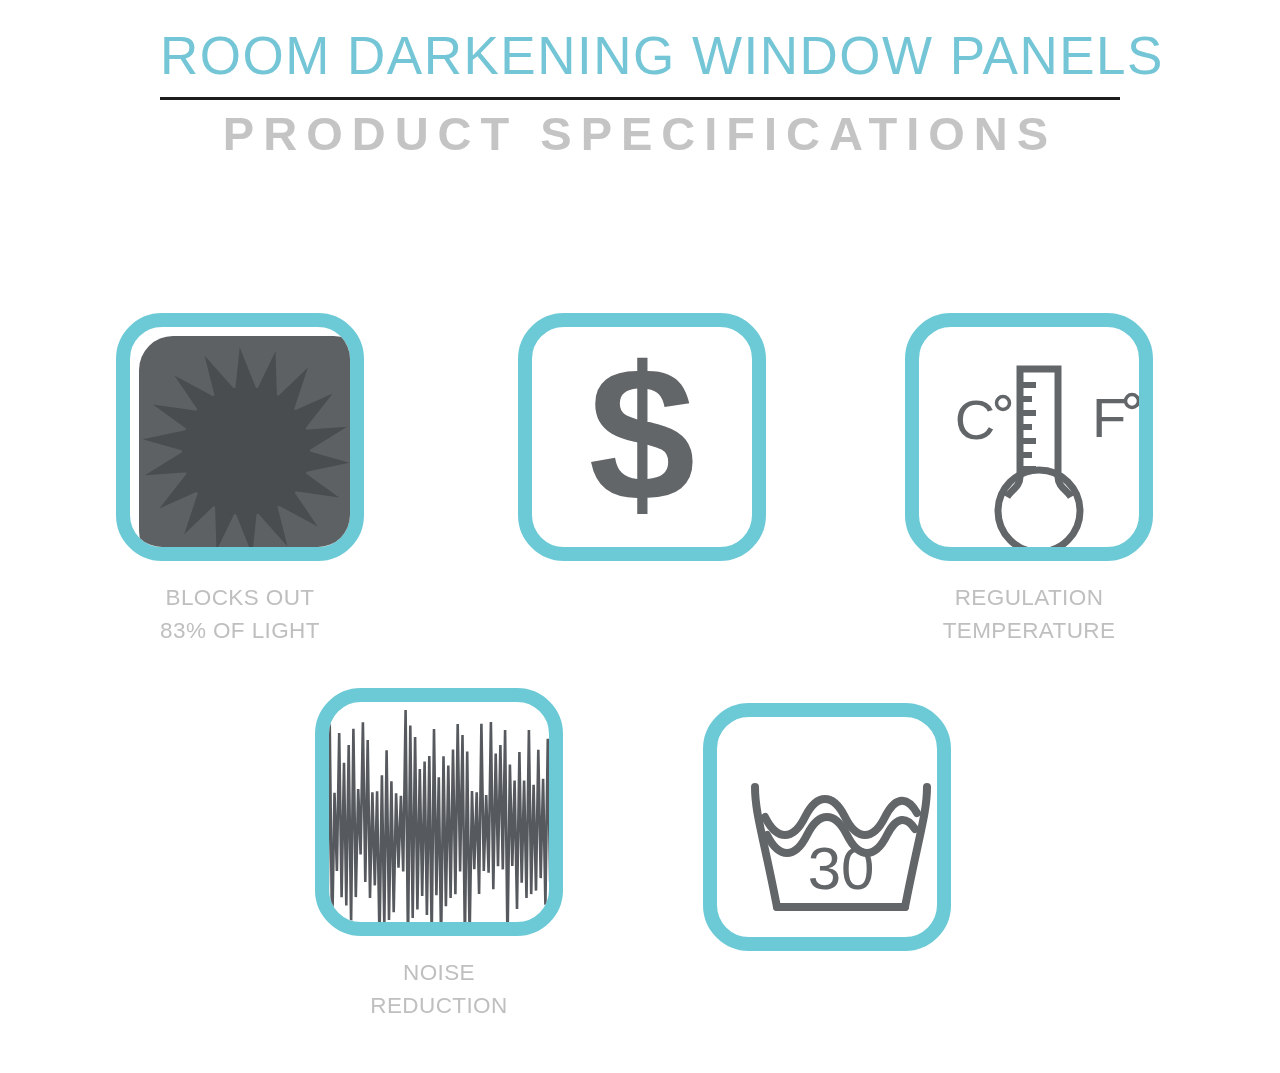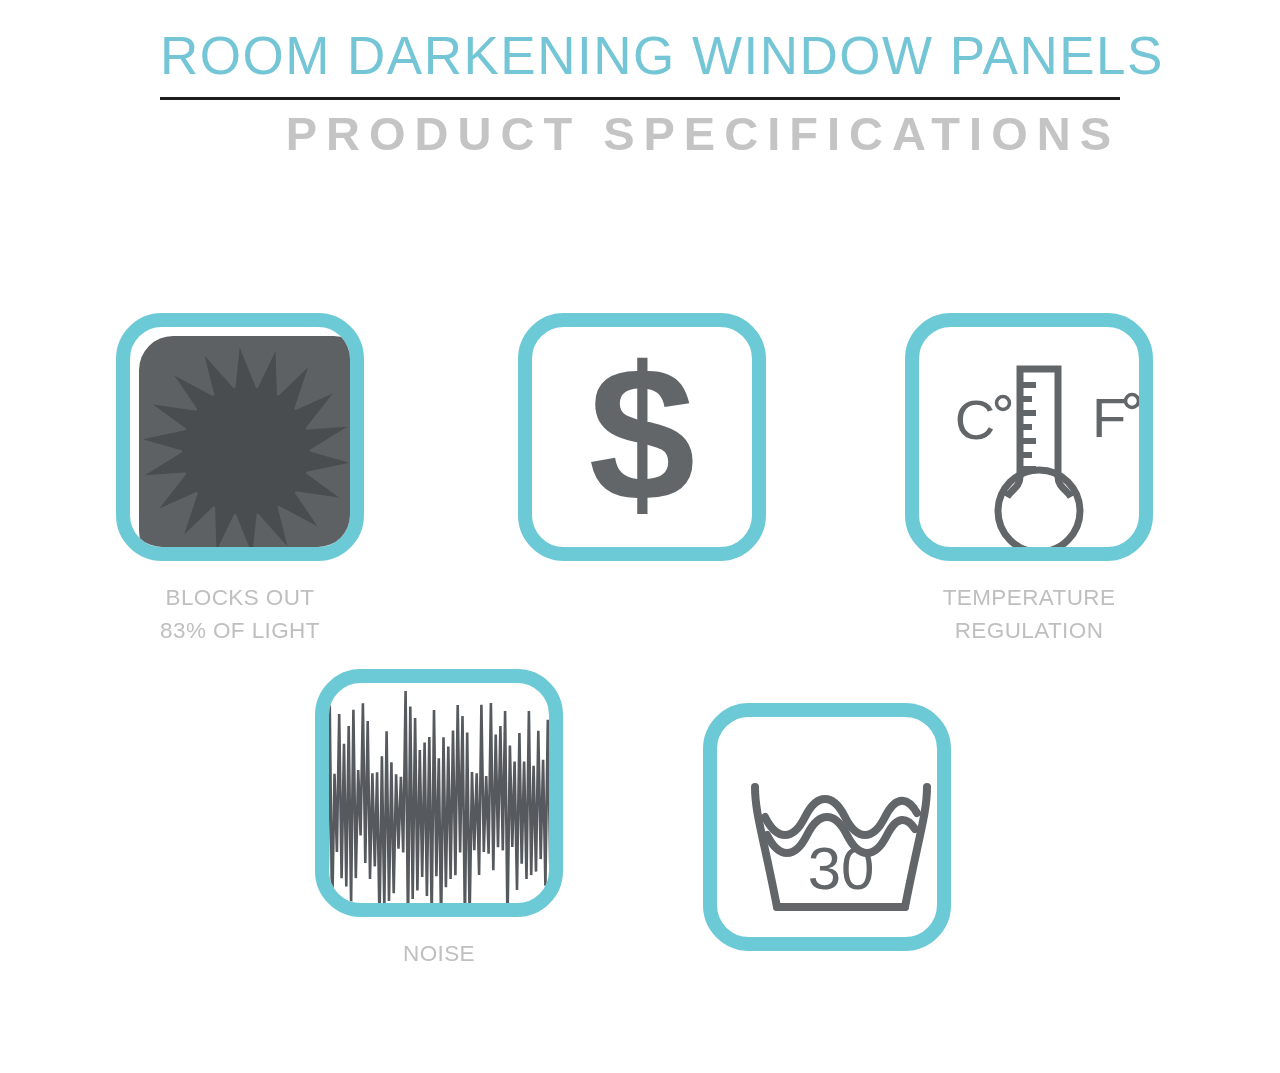--- a/index.html
+++ b/index.html
@@ -24,21 +24,21 @@
     line-height: 1.05;
   }
   .title-rule {
     position: absolute; left: 160px; top: 96px;
     width: 960px; height: 4px;
     background: #1c1c1c;
     border-top: 1px solid #ffffff;
   }
   .title-sub {
     position: absolute; left: 160px; top: 108px; width: 960px;
-    text-align: right;
+    text-align: center;
     font-size: 47px;
     font-weight: 700;
     letter-spacing: 9px;
     color: #c4c4c4;
     white-space: nowrap;
     line-height: 1.1;
   }
 
   
   .features { position: absolute; left: 0; top: 0; width: 1280px; height: 1073px; }
@@ -164,35 +164,36 @@
             </g>
 
             <text x="56" y="112" fill="#636669" font-family="Liberation Sans, sans-serif" font-size="56" font-weight="400" text-anchor="middle">C</text>
             <circle cx="84" cy="76" r="6.5" fill="none" stroke="#636669" stroke-width="3.5"></circle>
             <text x="190" y="110" fill="#636669" font-family="Liberation Sans, sans-serif" font-size="56" font-weight="400" text-anchor="middle">F</text>
             <circle cx="213" cy="74" r="6.5" fill="none" stroke="#636669" stroke-width="3.5"></circle>
           </svg>
         </div>
       </div>
       <div class="caption">
+        <span>REGULATION</span>
         <span>TEMPERATURE</span>
-        <span>REGULATION</span>
-      </div>
-    </div>
-
-    <div class="feature" style="left:315px; top:669px;">
+      </div>
+    </div>
+
+    <div class="feature" style="left:315px; top:688px;">
       <div class="tile">
         <div class="tile-inner">
           <svg class="ico" width="248" height="248" viewBox="0 0 248 248" aria-hidden="true">
             <polyline id="wave" fill="none" stroke="#565a5e" stroke-width="2.6" points="-4.0,31.8 -1.6,226.3 0.7,17.6 3.1,235.5 5.5,90.7 7.9,168.9 10.2,30.9 12.6,195.3 15.0,60.7 17.3,203.4 19.7,43.1 22.1,221.5 24.4,26.8 26.8,195.1 29.2,87.0 31.6,152.4 33.9,20.2 36.3,180.1 38.7,38.0 41.0,195.9 43.4,90.2 45.8,183.4 48.1,89.2 50.5,239.1 52.9,73.3 55.3,224.0 57.6,48.3 60.0,217.9 62.4,79.2 64.7,210.2 67.1,91.4 69.5,165.7 71.9,93.9 74.2,169.5 76.6,8.1 79.0,243.1 81.3,23.6 83.7,216.1 86.1,35.1 88.4,207.4 90.8,67.0 93.2,194.1 95.6,59.4 97.9,213.0 100.3,54.1 102.7,235.7 105.0,26.9 107.4,193.2 109.8,75.3 112.1,241.3 114.5,54.2 116.9,204.3 119.3,63.6 121.6,196.0 124.0,47.6 126.4,192.3 128.7,21.9 131.1,169.5 133.5,33.1 135.9,239.3 138.2,49.4 140.6,235.8 143.0,89.0 145.3,167.3 147.7,90.4 150.1,192.0 152.4,21.8 154.8,168.9 157.2,93.0 159.6,170.8 161.9,20.1 164.3,187.2 166.7,51.6 169.0,164.3 171.4,43.0 173.8,167.4 176.1,28.0 178.5,242.5 180.9,62.6 183.3,164.0 185.6,78.6 188.0,206.9 190.4,50.1 192.7,180.8 195.1,78.5 197.5,196.0 199.9,28.0 202.2,192.1 204.6,82.8 207.0,188.6 209.3,47.7 211.7,176.1 214.1,76.8 216.4,202.7 218.8,36.8 221.2,180.4 223.6,22.8 225.9,214.4 228.3,41.8 230.7,172.2 233.0,91.8 235.4,205.7 237.8,28.4 240.1,165.5 242.5,37.5 244.9,229.1 247.3,16.1 249.6,227.8 252.0,13.5"></polyline>
           </svg>
         </div>
       </div>
       <div class="caption">
         <span>NOISE</span>
+        <span>REDUCTION</span>
       </div>
     </div>
 
     <div class="feature" style="left:703px; top:703px;">
       <div class="tile">
         <div class="tile-inner">
           <svg class="ico" width="248" height="248" viewBox="0 0 248 248" aria-hidden="true">
             <g fill="none" stroke="#636669" stroke-width="8" stroke-linecap="round" stroke-linejoin="round">
 
               <path d="M38,70 C38,96 46,118 60,190 L188,190 C202,118 210,96 210,70"></path>

